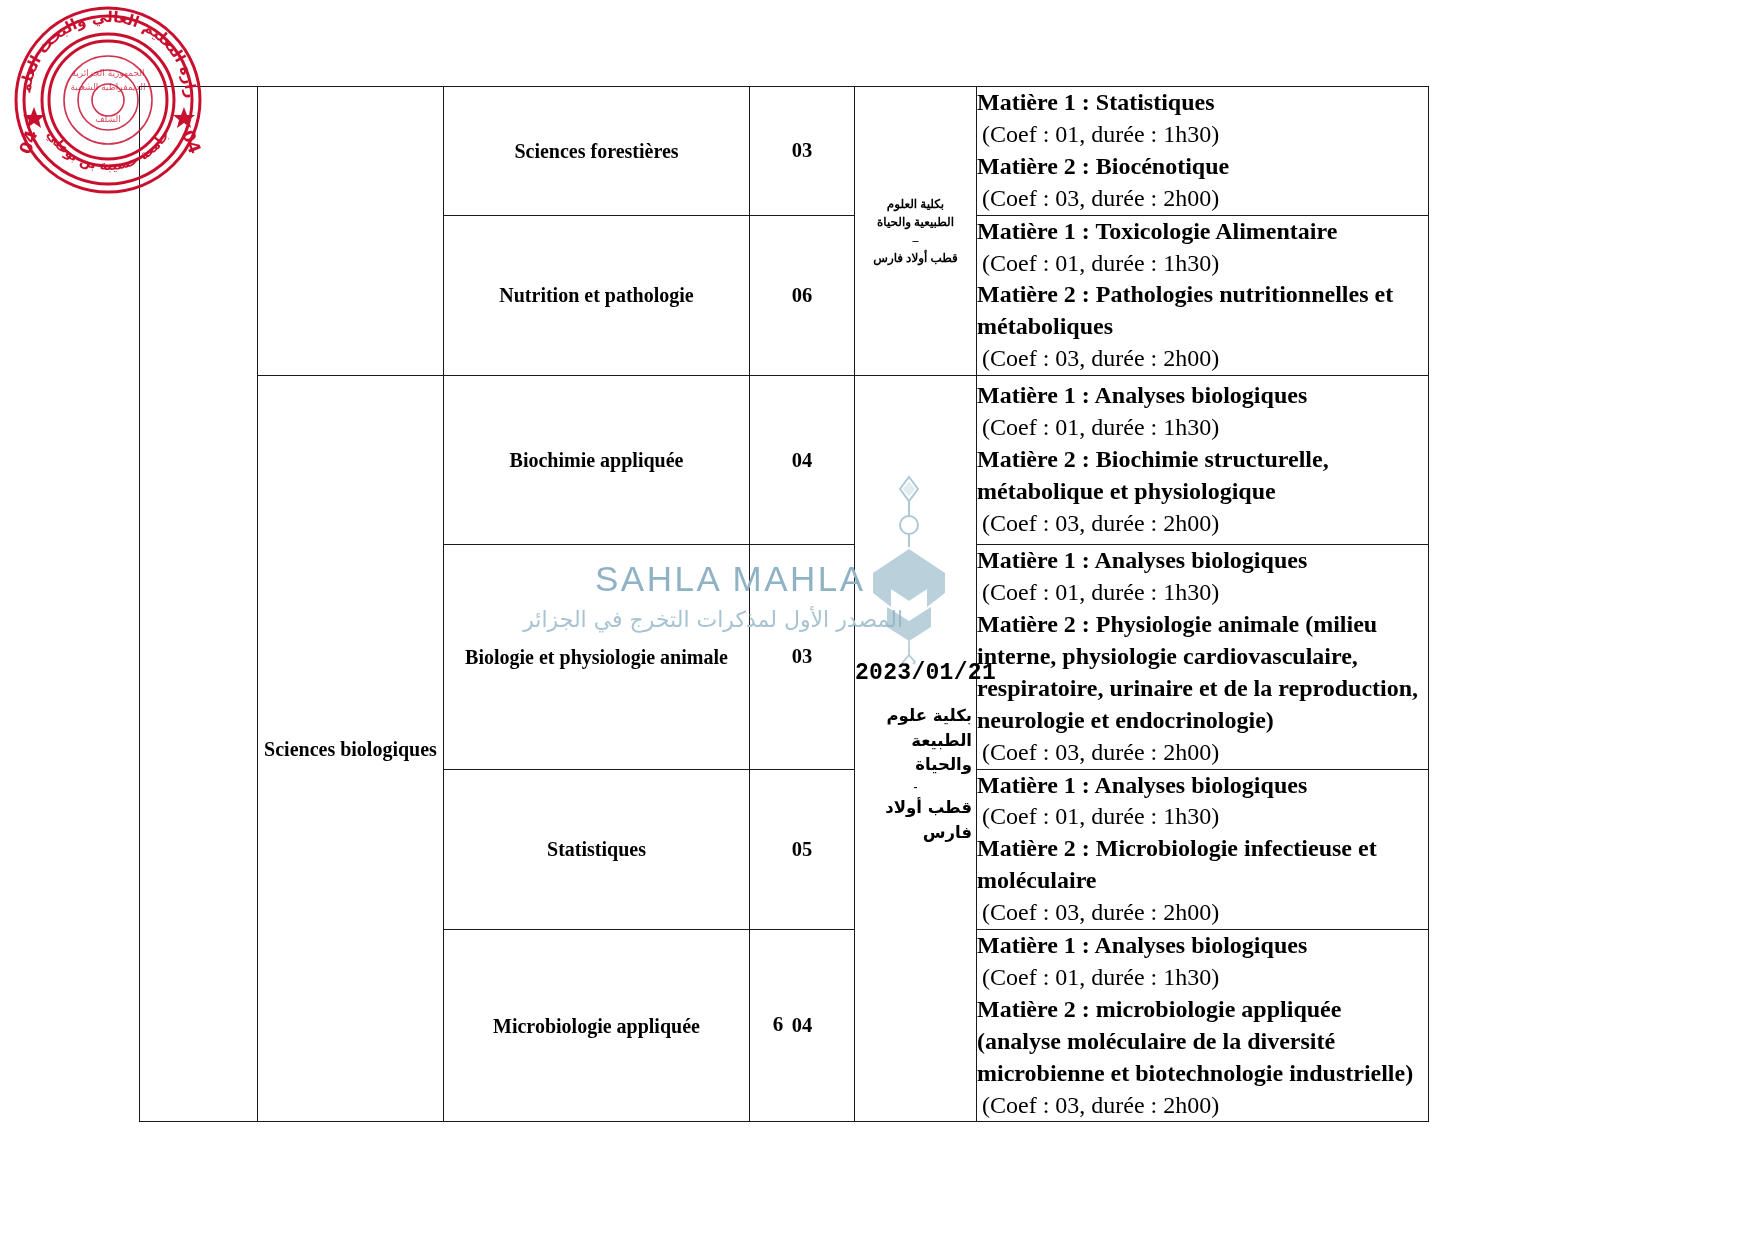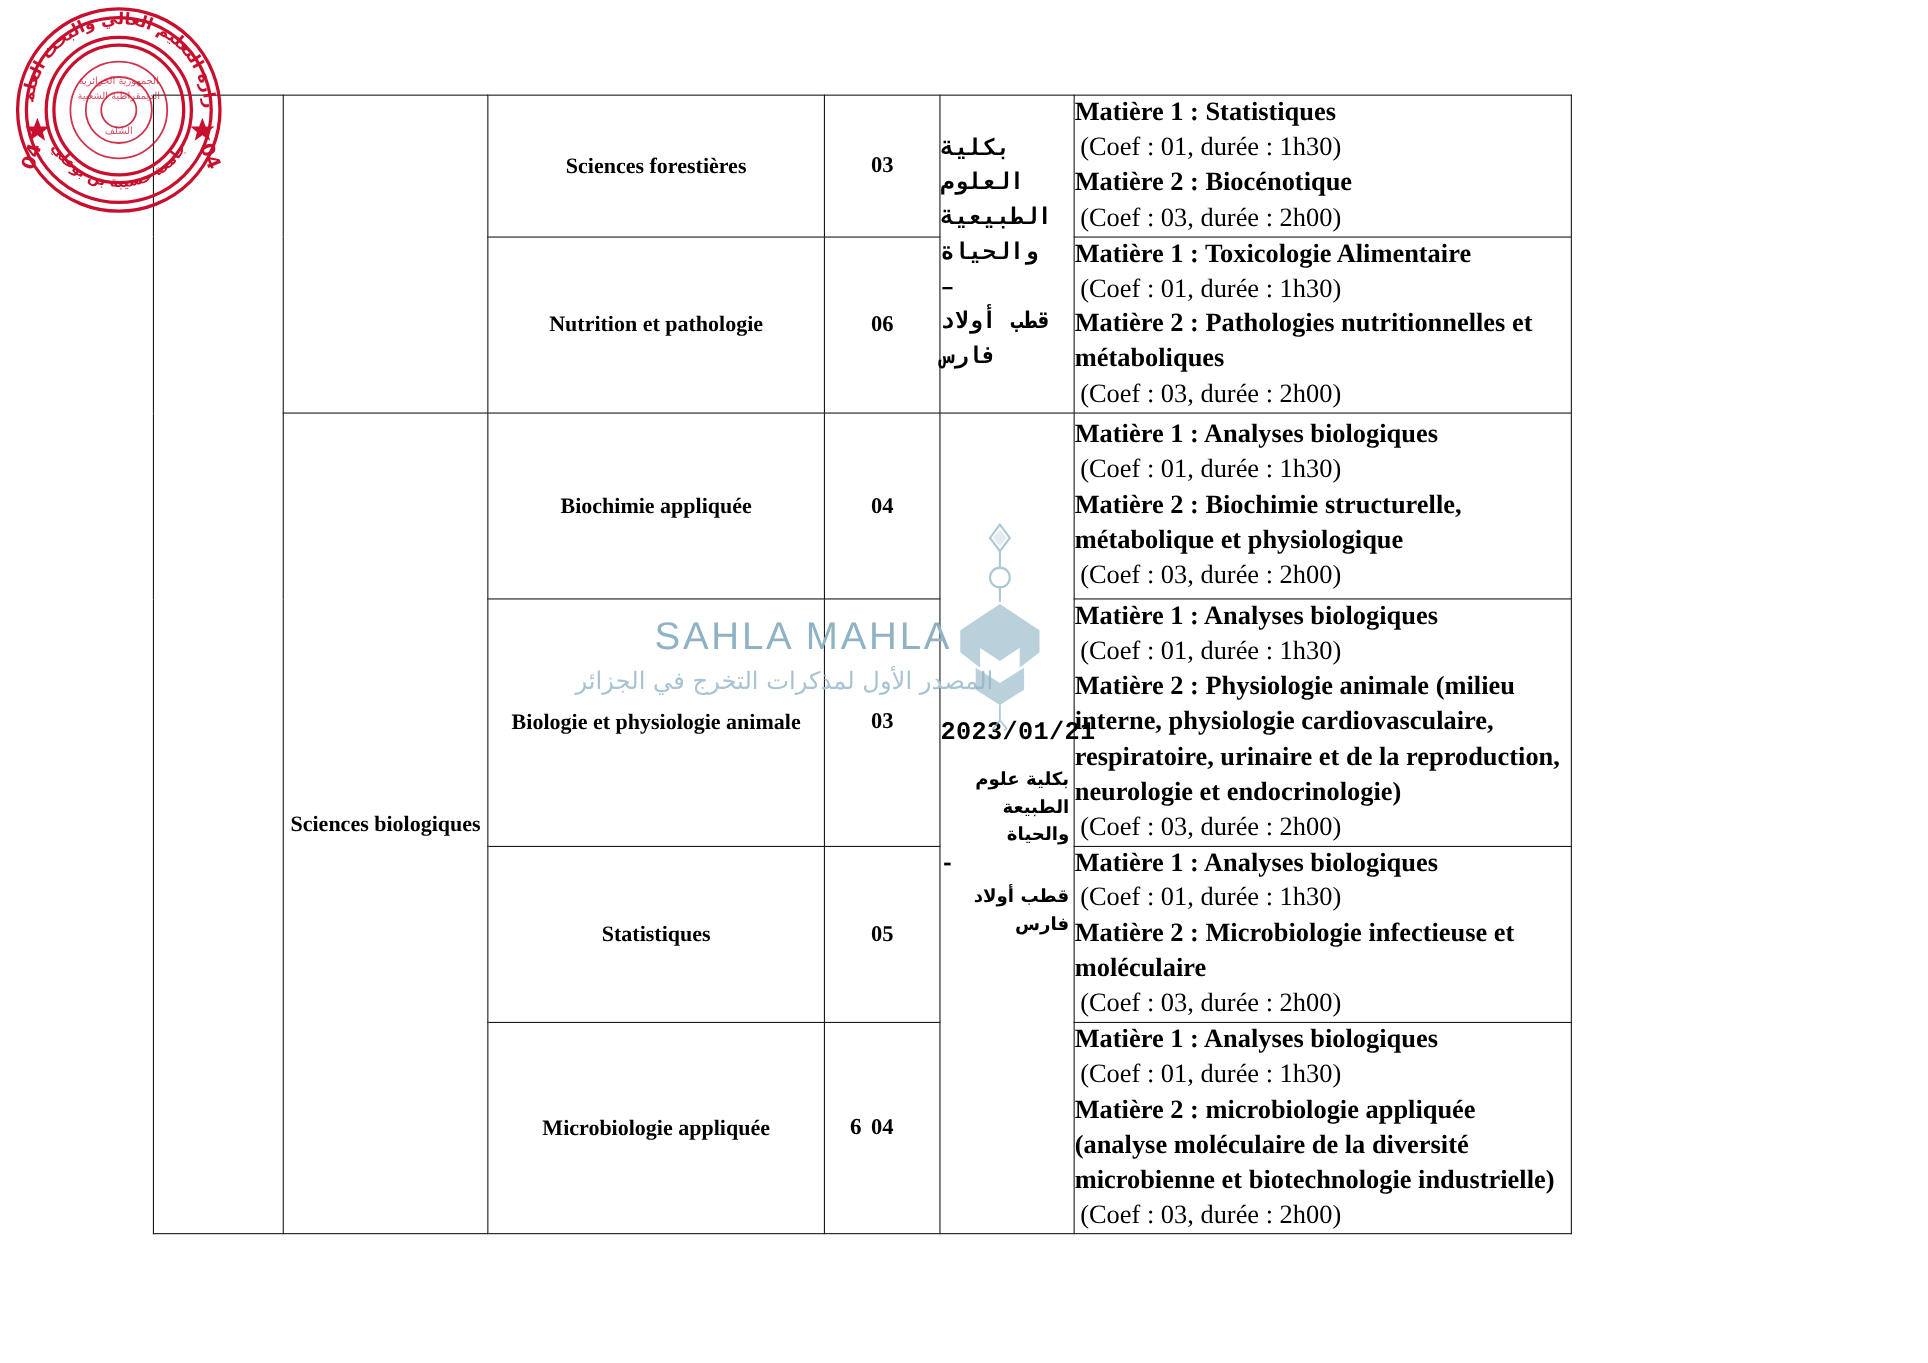--- a/index.html
+++ b/index.html
@@ -111,25 +111,25 @@
 
   .date-cell {
     text-align: center;
     font-size: 19px;
     font-weight: bold;
     line-height: 1.38;
     padding: 6px 4px;
   }
   .ar {
     direction: rtl;
-    font-family: Liberation Mono, monospace;
-    font-size: 21px;
+    font-family: Liberation Serif, serif;
+    font-size: 12px;
     font-weight: bold;
     line-height: 1.5;
-    text-align: left;
+    text-align: center;
   }
   .ar-right {
     direction: rtl;
     font-family: "DejaVu Sans", sans-serif;
     font-size: 16.5px;
     font-weight: bold;
     line-height: 1.5;
     text-align: right;
     padding-right: 4px;
   }

